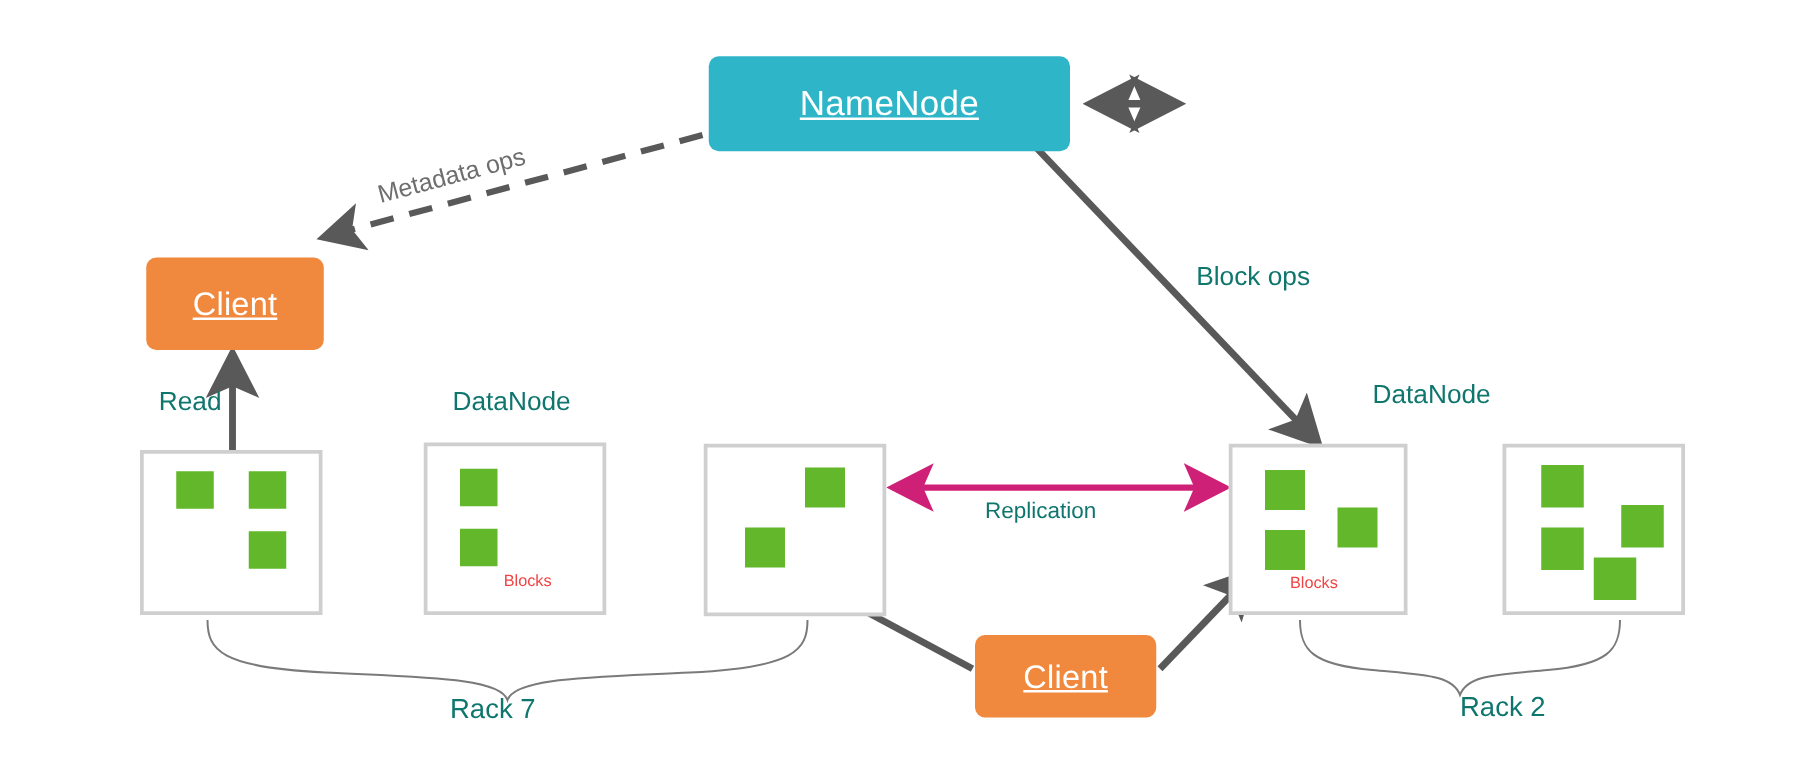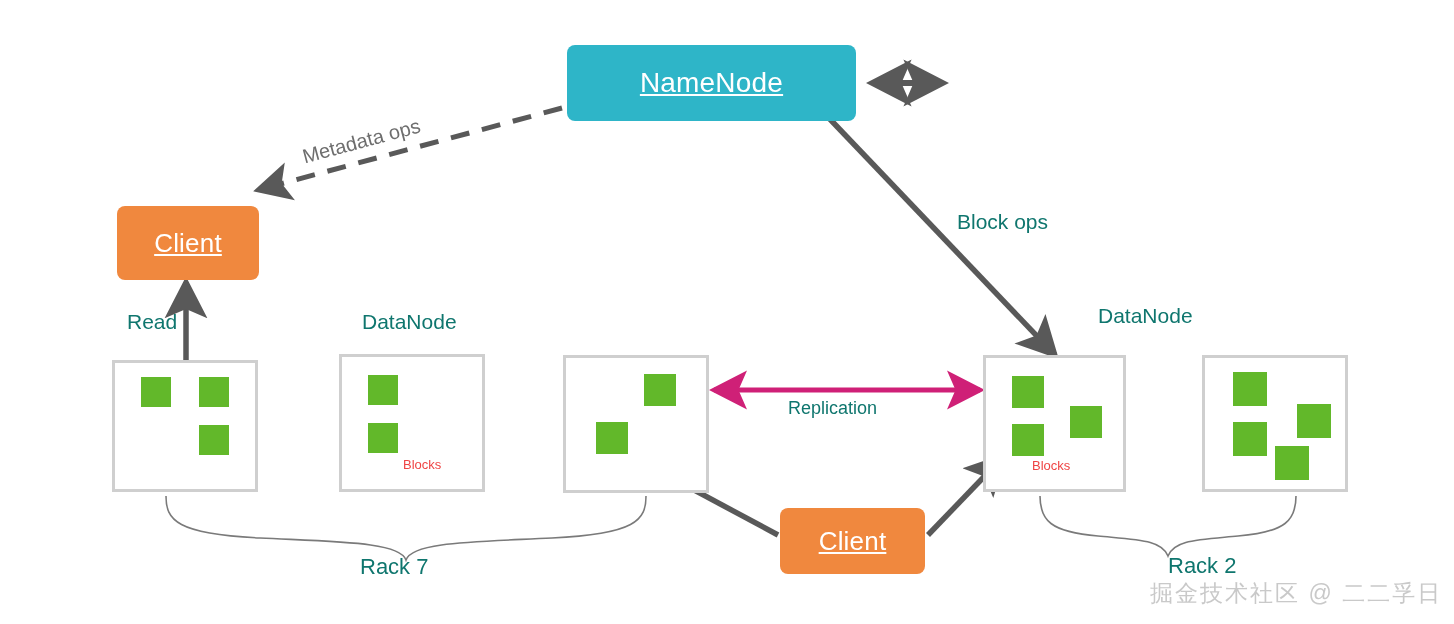--- a/index.html
+++ b/index.html
@@ -209,15 +209,14 @@
   <div class="lbl" id="replication-label" style="left:788px; top:398px; font-size:18px;">Replication</div>
 
   <div class="procbox" id="client-bottom" style="left:780px; top:508px; width:145px; height:66px; background:#f0883e; font-size:26px;">
     <span class="proclabel">Client</span>
   </div>
 
   <div class="lbl" id="rack-1-label" style="left:360px; top:554px; font-size:22px;">Rack  7</div>
 
   <div class="lbl" id="rack-2-label" style="left:1124px; top:553px; font-size:22px;margin-left:44px;">Rack  2</div>
 
-  <div class="watermark" id="watermark" style="left:1150px; top:578px; font-size:23px;">掘金技术社区 @ 二二孚日</div>
 
 </div>
 
 </body></html>

